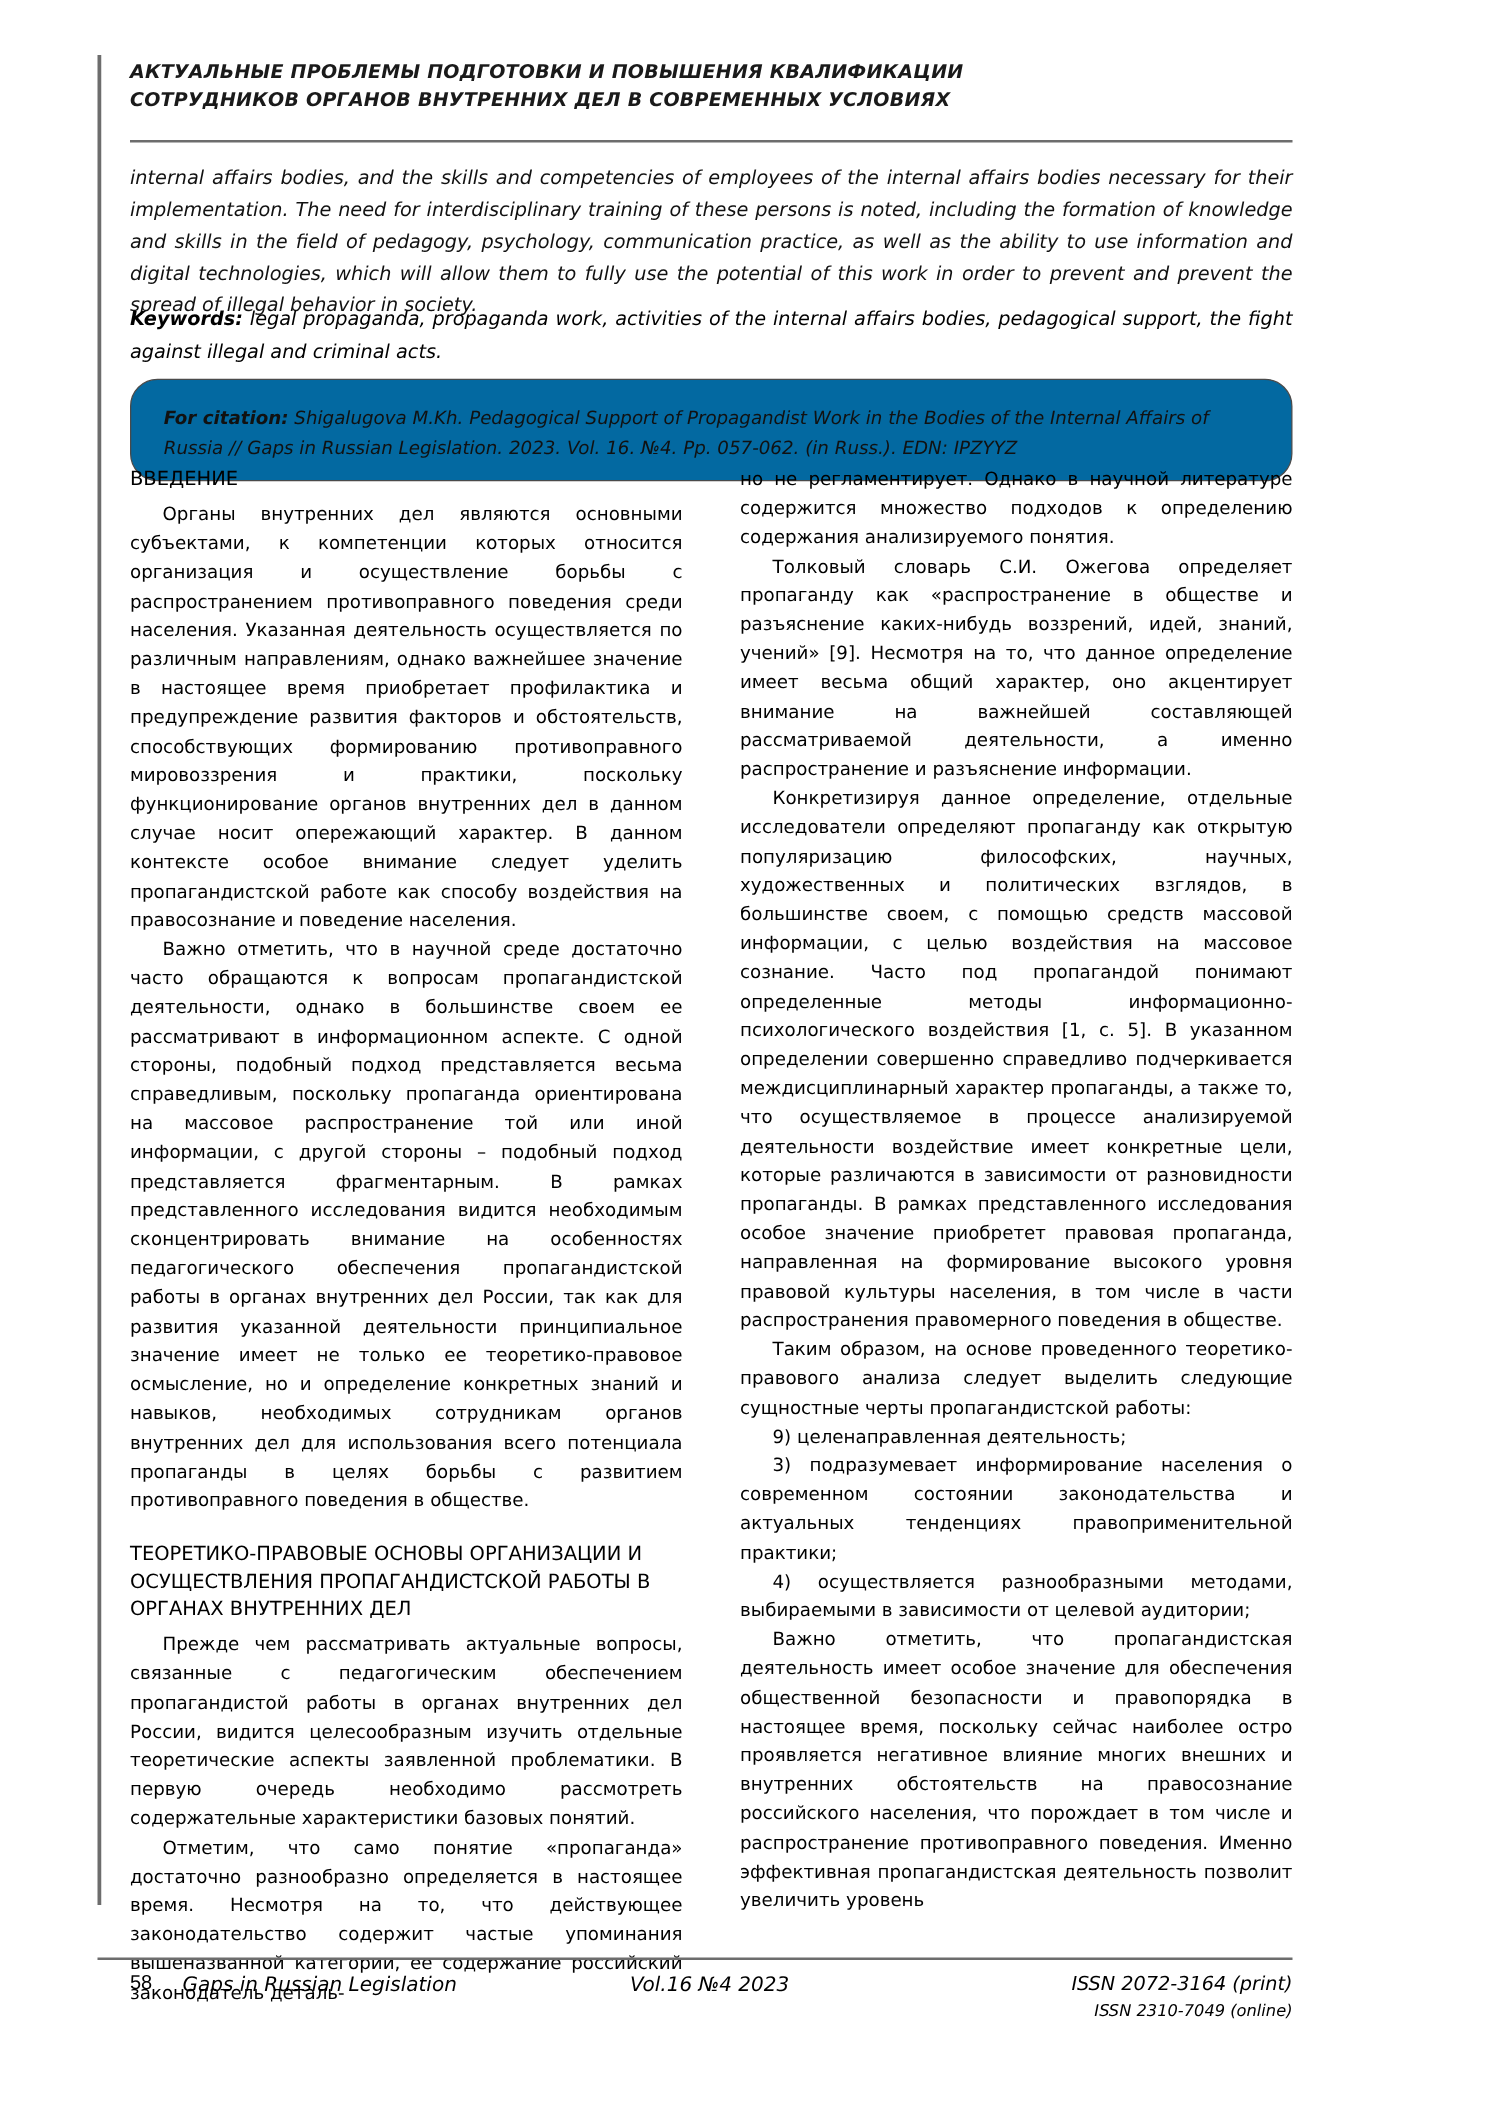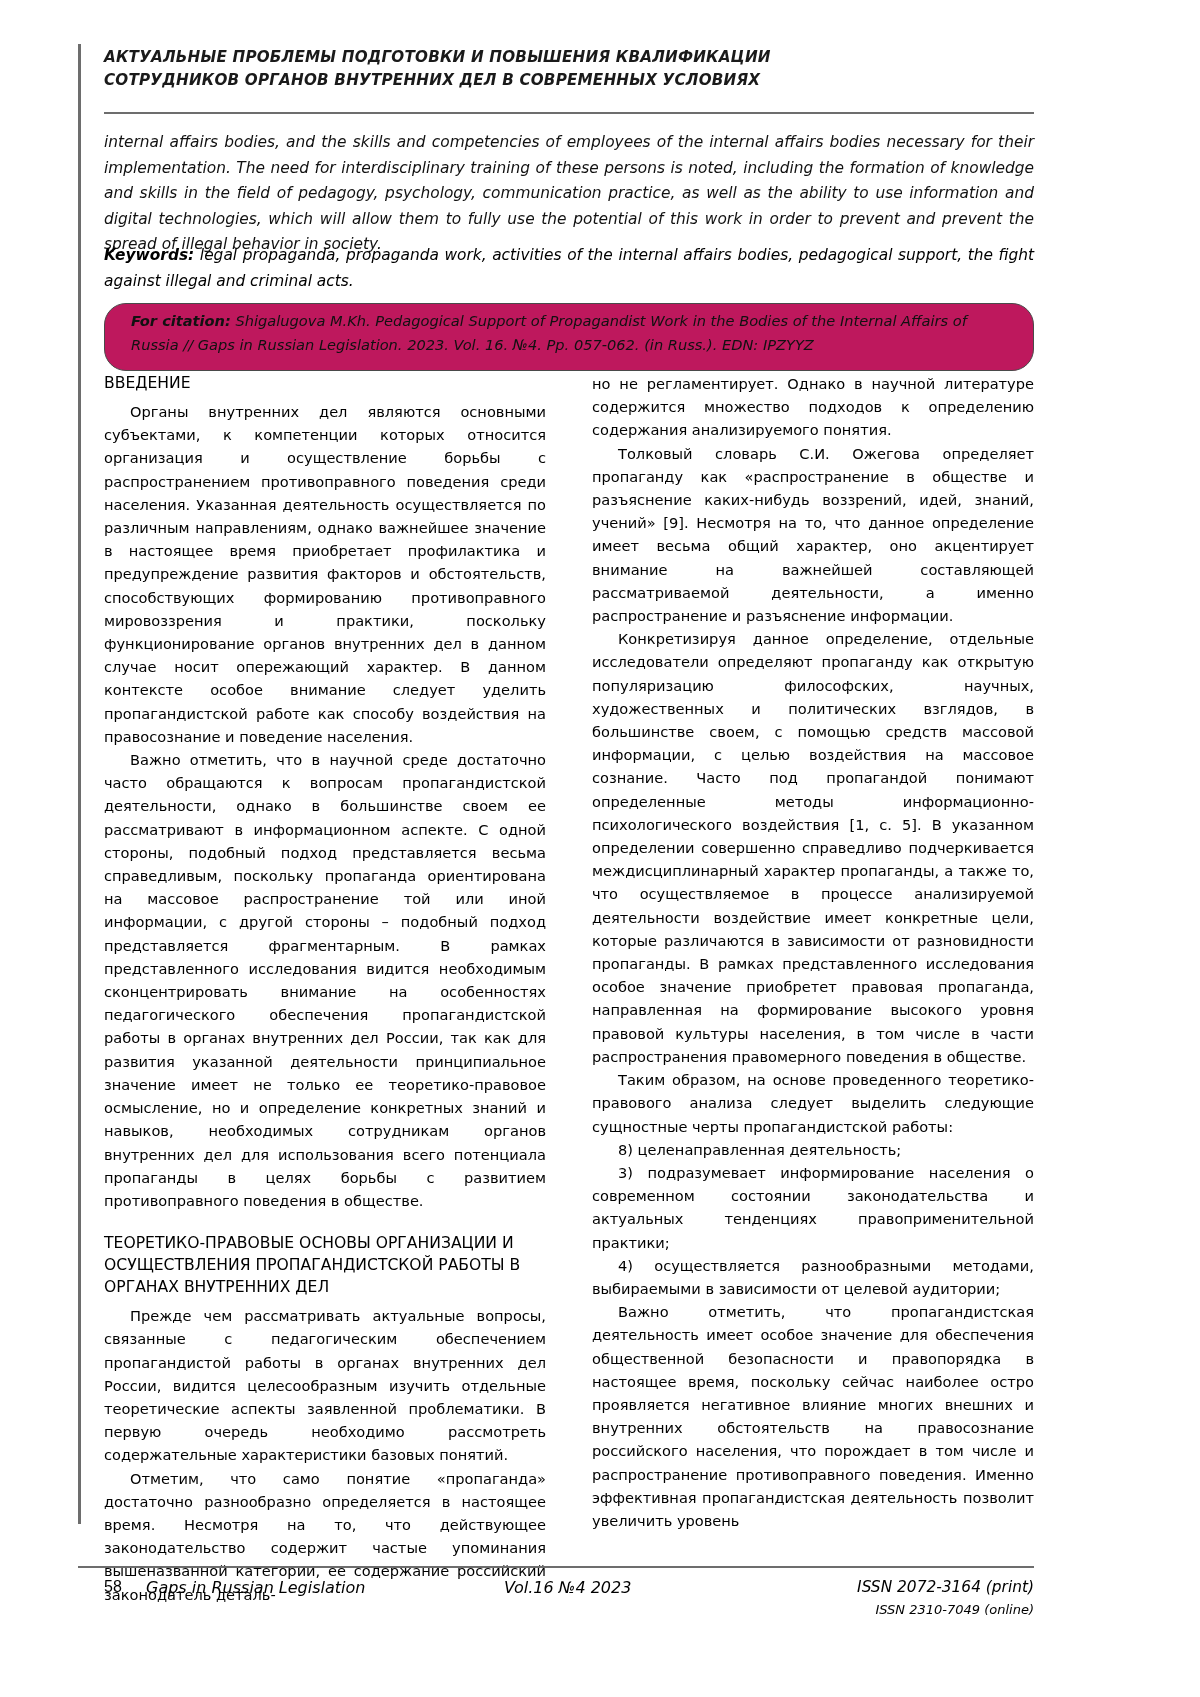--- a/index.html
+++ b/index.html
@@ -84,22 +84,22 @@
   .keywords b { font-weight: bold; }
 
   .citation-box {
     position: absolute;
     left: 104px;
     top: 303px;
     width: 930px;
     box-sizing: border-box;
     border: 1.6px solid #4a4a4a;
     border-radius: 22px;
-    background: #be185d;
-    padding: 5px 26px 13px 26px;
+    background: #0369a1;
+    padding: 19px 26px 13px 26px;
   }
   .citation-text {
     font-family: "DejaVu Sans", sans-serif;
     font-style: italic;
     font-size: 14.6px;
     line-height: 24px;
     color: #111;
   }
   .citation-text b { font-weight: bold; }
 
@@ -232,21 +232,21 @@
       <div class="sec-title spaced">ТЕОРЕТИКО-ПРАВОВЫЕ ОСНОВЫ ОРГАНИЗАЦИИ И ОСУЩЕСТВЛЕНИЯ ПРОПАГАНДИСТСКОЙ РАБОТЫ В ОРГАНАХ ВНУТРЕННИХ ДЕЛ</div>
       <p class="body">Прежде чем рассматривать актуальные вопросы, связанные с педагогическим обеспечением пропагандистой работы в органах внутренних дел России, видится целесообразным изучить отдельные теоретические аспекты заявленной проблематики. В первую очередь необходимо рассмотреть содержательные характеристики базовых понятий.</p>
       <p class="body">Отметим, что само понятие «пропаганда» достаточно разнообразно определяется в настоящее время. Несмотря на то, что действующее законодательство содержит частые упоминания вышеназванной категории, ее содержание российский законодатель деталь-</p>
     </div>
 
     <div class="col col-right">
       <p class="body noindent">но не регламентирует. Однако в научной литературе содержится множество подходов к определению содержания анализируемого понятия.</p>
       <p class="body">Толковый словарь С.И. Ожегова определяет пропаганду как «распространение в обществе и разъяснение каких-нибудь воззрений, идей, знаний, учений» [9]. Несмотря на то, что данное определение имеет весьма общий характер, оно акцентирует внимание на важнейшей составляющей рассматриваемой деятельности, а именно распространение и разъяснение информации.</p>
       <p class="body">Конкретизируя данное определение, отдельные исследователи определяют пропаганду как открытую популяризацию философских, научных, художественных и политических взглядов, в большинстве своем, с помощью средств массовой информации, с целью воздействия на массовое сознание. Часто под пропагандой понимают определенные методы информационно-психологического воздействия [1, с. 5]. В указанном определении совершенно справедливо подчеркивается междисциплинарный характер пропаганды, а также то, что осуществляемое в процессе анализируемой деятельности воздействие имеет конкретные цели, которые различаются в зависимости от разновидности пропаганды. В рамках представленного исследования особое значение приобретет правовая пропаганда, направленная на формирование высокого уровня правовой культуры населения, в том числе в части распространения правомерного поведения в обществе.</p>
       <p class="body">Таким образом, на основе проведенного теоретико-правового анализа следует выделить следующие сущностные черты пропагандистской работы:</p>
-      <p class="body">8) целенаправленная деятельность;</p>
+      <p class="body">9) целенаправленная деятельность;</p>
       <p class="body">3) подразумевает информирование населения о современном состоянии законодательства и актуальных тенденциях правоприменительной практики;</p>
       <p class="body">4) осуществляется разнообразными методами, выбираемыми в зависимости от целевой аудитории;</p>
       <p class="body">Важно отметить, что пропагандистская деятельность имеет особое значение для обеспечения общественной безопасности и правопорядка в настоящее время, поскольку сейчас наиболее остро проявляется негативное влияние многих внешних и внутренних обстоятельств на правосознание российского населения, что порождает в том числе и распространение противоправного поведения. Именно эффективная пропагандистская деятельность позволит увеличить уровень</p>
     </div>
 
   </div>
 
   <div class="footer-rule"></div>
   <div class="footer">
     <div class="f-page">58</div>

